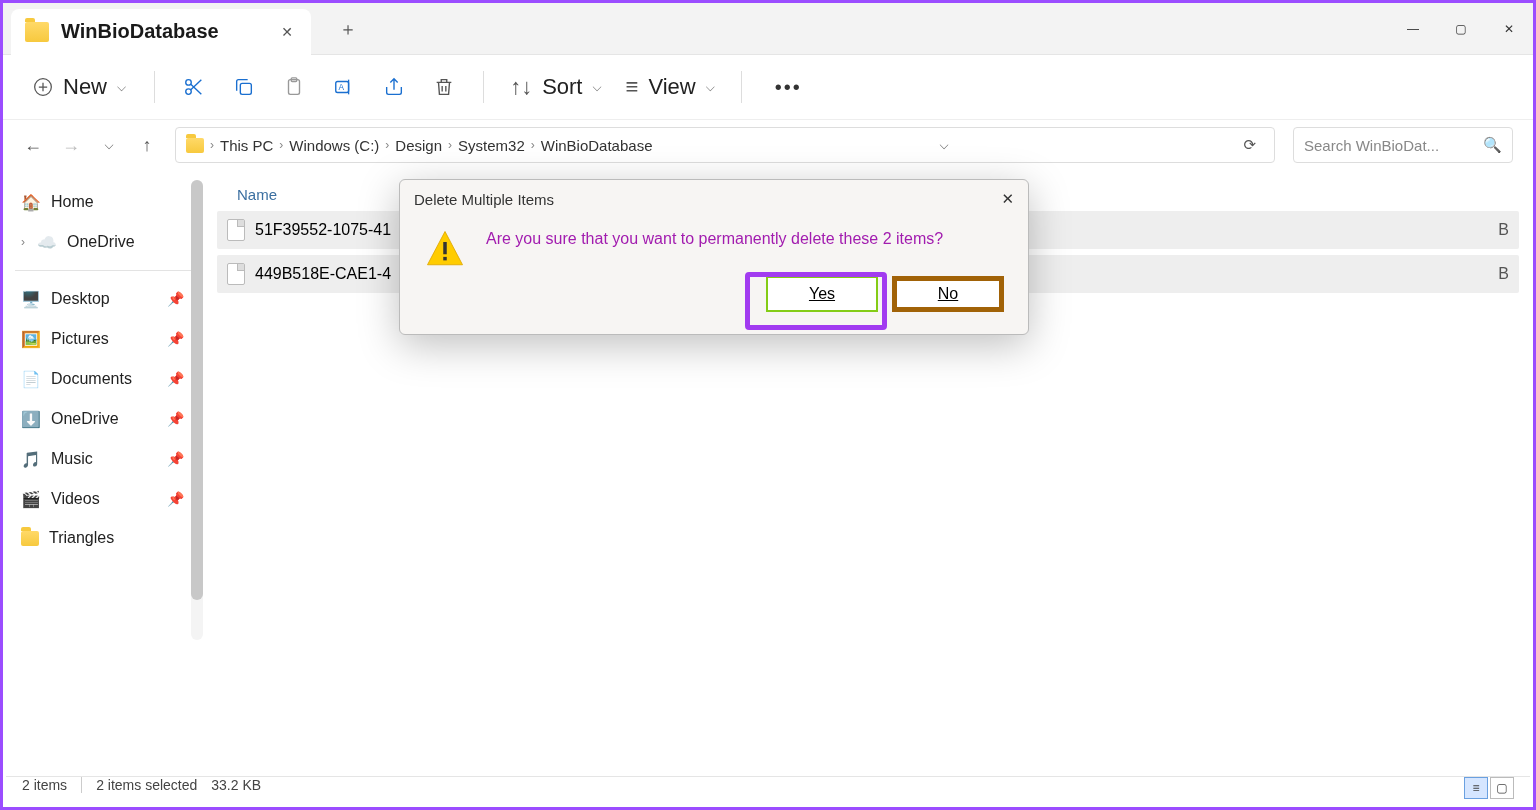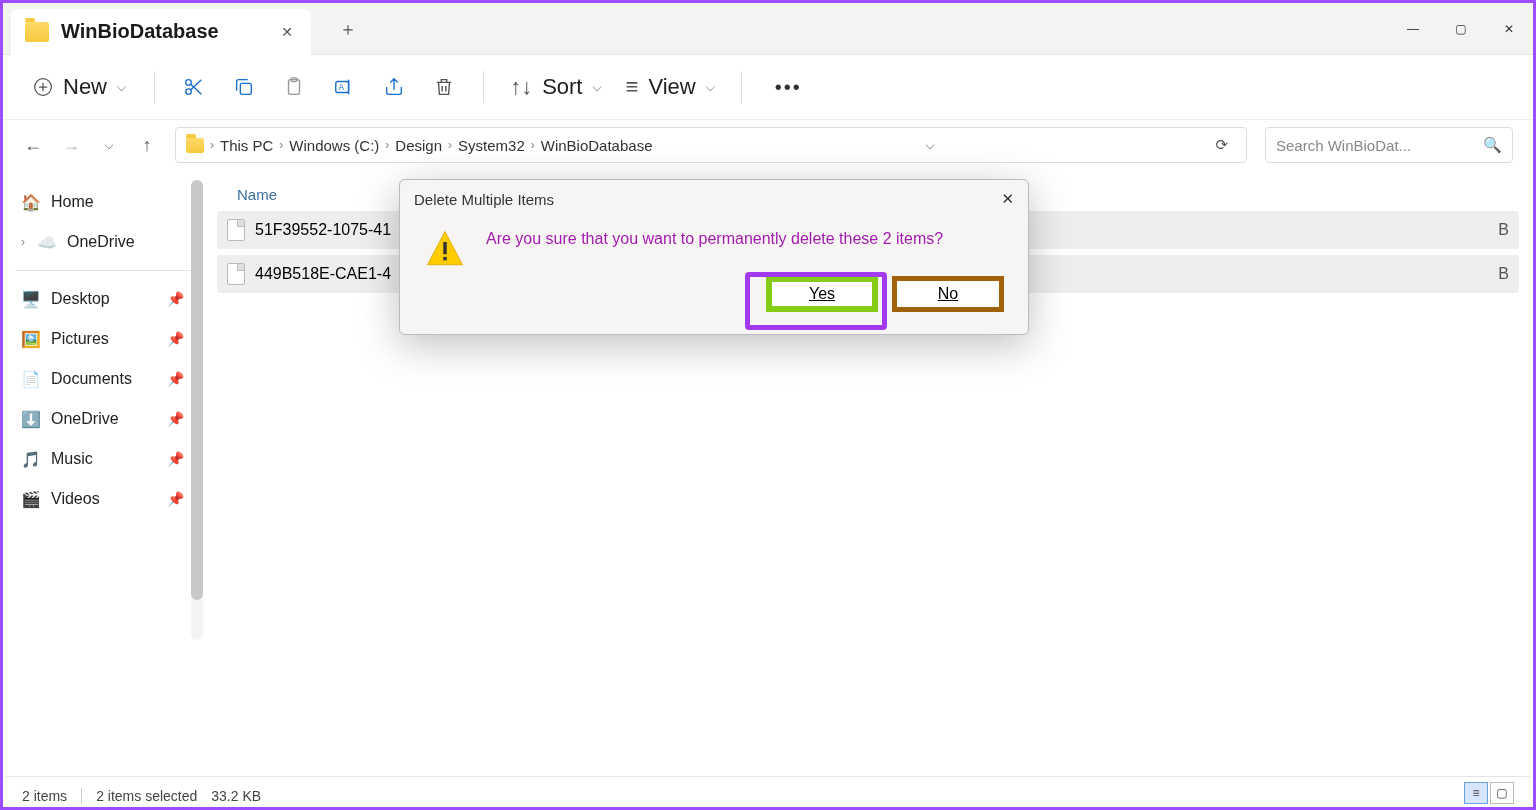--- a/index.html
+++ b/index.html
@@ -22,54 +22,54 @@
 .tbtext { display: flex; align-items: center; gap: 10px; font-size: 22px; color: #222; padding: 0 8px; }
 .more { font-size: 20px; color: #333; padding: 0 15px; letter-spacing: 2px; cursor: pointer; }
 
 .navrow { height: 50px; display: flex; align-items: center; padding: 0 20px; gap: 18px; }
 .navarrow { color: #555; font-size: 18px; cursor: pointer; width: 20px; text-align: center; }
 .navarrow.dis { color: #bbb; }
 .breadbar { flex: 1; height: 36px; border: 1px solid #ddd; border-radius: 4px; display: flex; align-items: center; padding: 0 10px; gap: 6px; font-size: 15px; color: #333; }
 .breadbar .crumb { cursor: pointer; }
 .breadbar .sep { color: #888; font-size: 12px; }
 .refreshicon { color: #555; cursor: pointer; margin-left: auto; padding: 0 8px; }
-.searchbox { width: 248px; height: 36px; border: 1px solid #ddd; border-radius: 4px; display: flex; align-items: center; padding: 0 10px; gap: 8px; color: #888; font-size: 15px; }
+.searchbox { width: 220px; height: 36px; border: 1px solid #ddd; border-radius: 4px; display: flex; align-items: center; padding: 0 10px; gap: 8px; color: #888; font-size: 15px; }
 
 .mainarea { display: flex; height: calc(100% - 52px - 65px - 50px - 28px); }
 .sidebar { width: 200px; padding: 12px 6px; overflow: hidden; position: relative; }
 .sbitem { display: flex; align-items: center; gap: 10px; padding: 10px 12px; font-size: 16px; color: #222; cursor: pointer; border-radius: 4px; }
 .sbitem .pin { margin-left: auto; color: #888; font-size: 14px; }
 .sbdiv { height: 1px; background: #e3e3e3; margin: 8px 6px; }
 .sbitem .ico { width: 20px; height: 20px; display: flex; align-items: center; justify-content: center; }
 .sbscroll { position: absolute; right: 0; top: 10px; width: 12px; height: 460px; background: #f4f4f4; border-radius: 6px; }
 .sbscroll .thumb { width: 100%; height: 420px; background: #c8c8c8; border-radius: 6px; }
 .sbchev { color: #888; font-size: 12px; margin-right: 2px; }
 
 .filelist { flex: 1; padding: 8px 14px; }
 .colhead { padding: 8px 20px; font-size: 15px; color: #3b6fa0; }
 .filerow { display: flex; align-items: center; gap: 10px; padding: 8px 10px; font-size: 16px; background: #eeeeee; border-radius: 2px; margin-bottom: 6px; cursor: pointer; }
 .filerow .fi { width: 18px; height: 22px; background: #fff; border: 1px solid #bbb; border-radius: 2px; position: relative; }
 .filerow .fi::after { content: ''; position: absolute; top: 0; right: 0; width: 6px; height: 6px; background: #ddd; border-left: 1px solid #bbb; border-bottom: 1px solid #bbb; }
 .filerow .ftrail { margin-left: auto; color: #555; }
 
-.statusbar { position: absolute; bottom: 3px; left: 3px; right: 3px; height: 28px; border-top: 1px solid #e5e5e5; display: flex; align-items: flex-end; padding: 0 16px; gap: 14px; font-size: 14px; color: #444; background: #fff; }
+.statusbar { position: absolute; bottom: 3px; left: 3px; right: 3px; height: 28px; border-top: 1px solid #e5e5e5; display: flex; align-items: flex-start; padding: 0 16px; gap: 14px; font-size: 14px; color: #444; background: #fff; }
 .statusbar .ssep { width: 1px; height: 16px; background: #ccc; }
 .viewbtns { margin-left: auto; display: flex; gap: 2px; }
 .viewbtn { width: 24px; height: 22px; border: 1px solid #bbb; display: flex; align-items: center; justify-content: center; font-size: 12px; background: #fff; }
 .viewbtn.active { background: #d6e6ff; border-color: #6aa0e0; }
 
 .dialog { position: absolute; top: 176px; left: 396px; width: 630px; background: #f7f5f3; border: 1px solid #bbb; border-radius: 6px; box-shadow: 0 10px 40px rgba(0,0,0,0.25); z-index: 100; }
 .dlgtitle { display: flex; align-items: center; padding: 10px 14px; font-size: 15px; color: #333; }
 .dlgtitle .x { margin-left: auto; cursor: pointer; font-size: 15px; }
 .dlgbody { padding: 10px 24px 22px; display: flex; gap: 20px; align-items: flex-start; }
 .warnico { width: 42px; height: 42px; }
 .dlgmsg { font-size: 16px; color: #a21caf; padding-top: 2px; flex: 1; }
 .dlgbtns { display: flex; gap: 14px; justify-content: flex-end; margin-top: 28px; }
 .dbtn { width: 112px; height: 36px; background: #fff; border: 5px solid #a16207; font-size: 16px; display: flex; align-items: center; justify-content: center; cursor: pointer; }
-.dbtn.primary { border: 6px solid #84cc16; }
+.dbtn.primary { border: 2px solid #84cc16; }
 .highlight { position: absolute; border: 5px solid #a23bf0; border-radius: 4px; pointer-events: none; z-index: 101; }
 .dbtn .ul { text-decoration: underline; }
 
 .folder-ico { width: 24px; height: 20px; background: linear-gradient(#ffd968, #f7c93e); border-radius: 2px; position: relative; }
 .folder-ico::before { content: ''; position: absolute; top: -4px; left: 0; width: 10px; height: 4px; background: #f7c93e; border-radius: 2px 2px 0 0; }
 </style>
 </head>
 <body>
 
 <div class="titlebar">
@@ -207,20 +207,24 @@
       </div>
     <div class="sbitem">
         <span class="ico">🎵</span>
         <span>Music</span>
         <span class="pin">📌</span>
       </div>
     <div class="sbitem">
         <span class="ico">🎬</span>
         <span>Videos</span>
         <span class="pin">📌</span>
+      </div>
+    <div class="sbitem">
+        <span class="folder-ico" style="width:18px;height:15px"></span>
+        <span>Triangles</span>
       </div>
     <div class="sbscroll">
         <div class="thumb"></div>
       </div>
   </div>
 
   <div class="filelist">
     <div class="colhead">Name</div>
     <div class="filerow">
       <span class="fi"></span>

